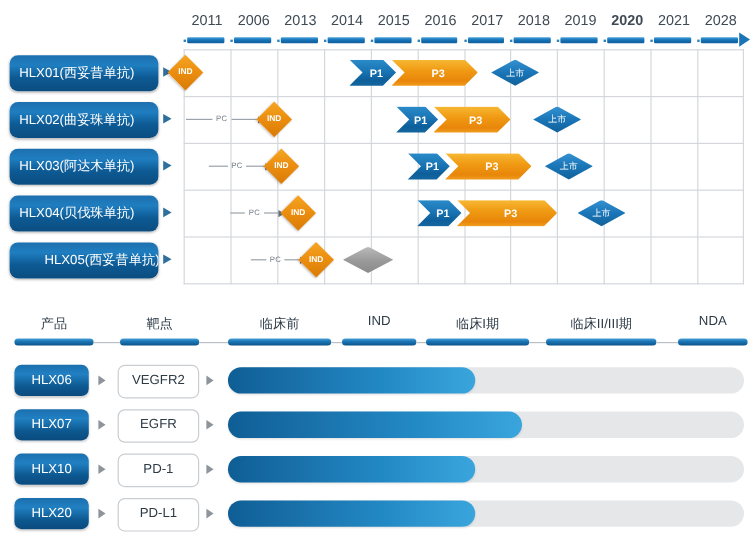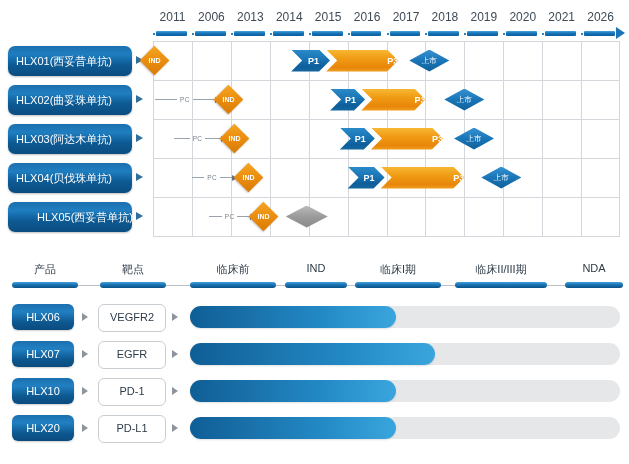--- a/index.html
+++ b/index.html
@@ -100,21 +100,20 @@
   .chev{position:absolute;display:flex;align-items:center;justify-content:center;
         color:#fff;font-size:9px;font-weight:bold;}
   .chev-p1{
     background:linear-gradient(to bottom,#2a8ac8 0%,#1b76b6 40%,#0d5f9b 75%,#16679f 100%);
     clip-path:polygon(0% 0%, calc(100% - 11px) 0%, 100% 50%, calc(100% - 11px) 100%, 0% 100%, 11px 50%);
     box-shadow:0 1px 2px rgba(0,0,0,.2);
   }
   .chev-p3{
     background:linear-gradient(to bottom,#f7b733 0%,#f09a13 40%,#e8860a 80%,#f0a021 100%);
     clip-path:polygon(0% 0%, calc(100% - 11px) 0%, 100% 50%, calc(100% - 11px) 100%, 0% 100%, 11px 50%);
-    justify-content:flex-end;
   }
   .chev span{margin-left:6px;}
 
   
   #pipeline-section{position:absolute;left:0;top:262px;width:629px;height:202px;}
   .ph-head{
     position:absolute;top:0;text-align:center;font-size:11px;color:#2d3b47;
   }
   .ph-bar{
     position:absolute;top:20px;height:6px;border-radius:3px;
@@ -156,23 +155,23 @@
   <div class="year-axis" id="year-axis">
       <div class="year-tick" style="left: 0px;">2011</div>
       <div class="year-tick" style="left: 38.9167px;">2006</div>
       <div class="year-tick" style="left: 77.8333px;">2013</div>
       <div class="year-tick" style="left: 116.75px;">2014</div>
       <div class="year-tick" style="left: 155.667px;">2015</div>
       <div class="year-tick" style="left: 194.583px;">2016</div>
       <div class="year-tick" style="left: 233.5px;">2017</div>
       <div class="year-tick" style="left: 272.417px;">2018</div>
       <div class="year-tick" style="left: 311.333px;">2019</div>
-      <div class="year-tick" style="left: 350.25px;">2020</div>
+      <div class="year-tick" style="left: 350.25px; font-weight: bold;">2020</div>
       <div class="year-tick" style="left: 389.167px;">2021</div>
-      <div class="year-tick" style="left: 428.083px;">2026</div>
+      <div class="year-tick" style="left: 428.083px;">2028</div>
     </div>
   <div class="axis-bar" id="axis-bar">
       <div class="axis-seg" style="left: 3px; width: 30.9167px;"></div>
       <div class="axis-dot" style="left: 0px;"></div>
       <div class="axis-seg" style="left: 41.9167px; width: 30.9167px;"></div>
       <div class="axis-dot" style="left: 38.9167px;"></div>
       <div class="axis-seg" style="left: 80.8333px; width: 30.9167px;"></div>
       <div class="axis-dot" style="left: 77.8333px;"></div>
       <div class="axis-seg" style="left: 119.75px; width: 30.9167px;"></div>
       <div class="axis-dot" style="left: 116.75px;"></div>

